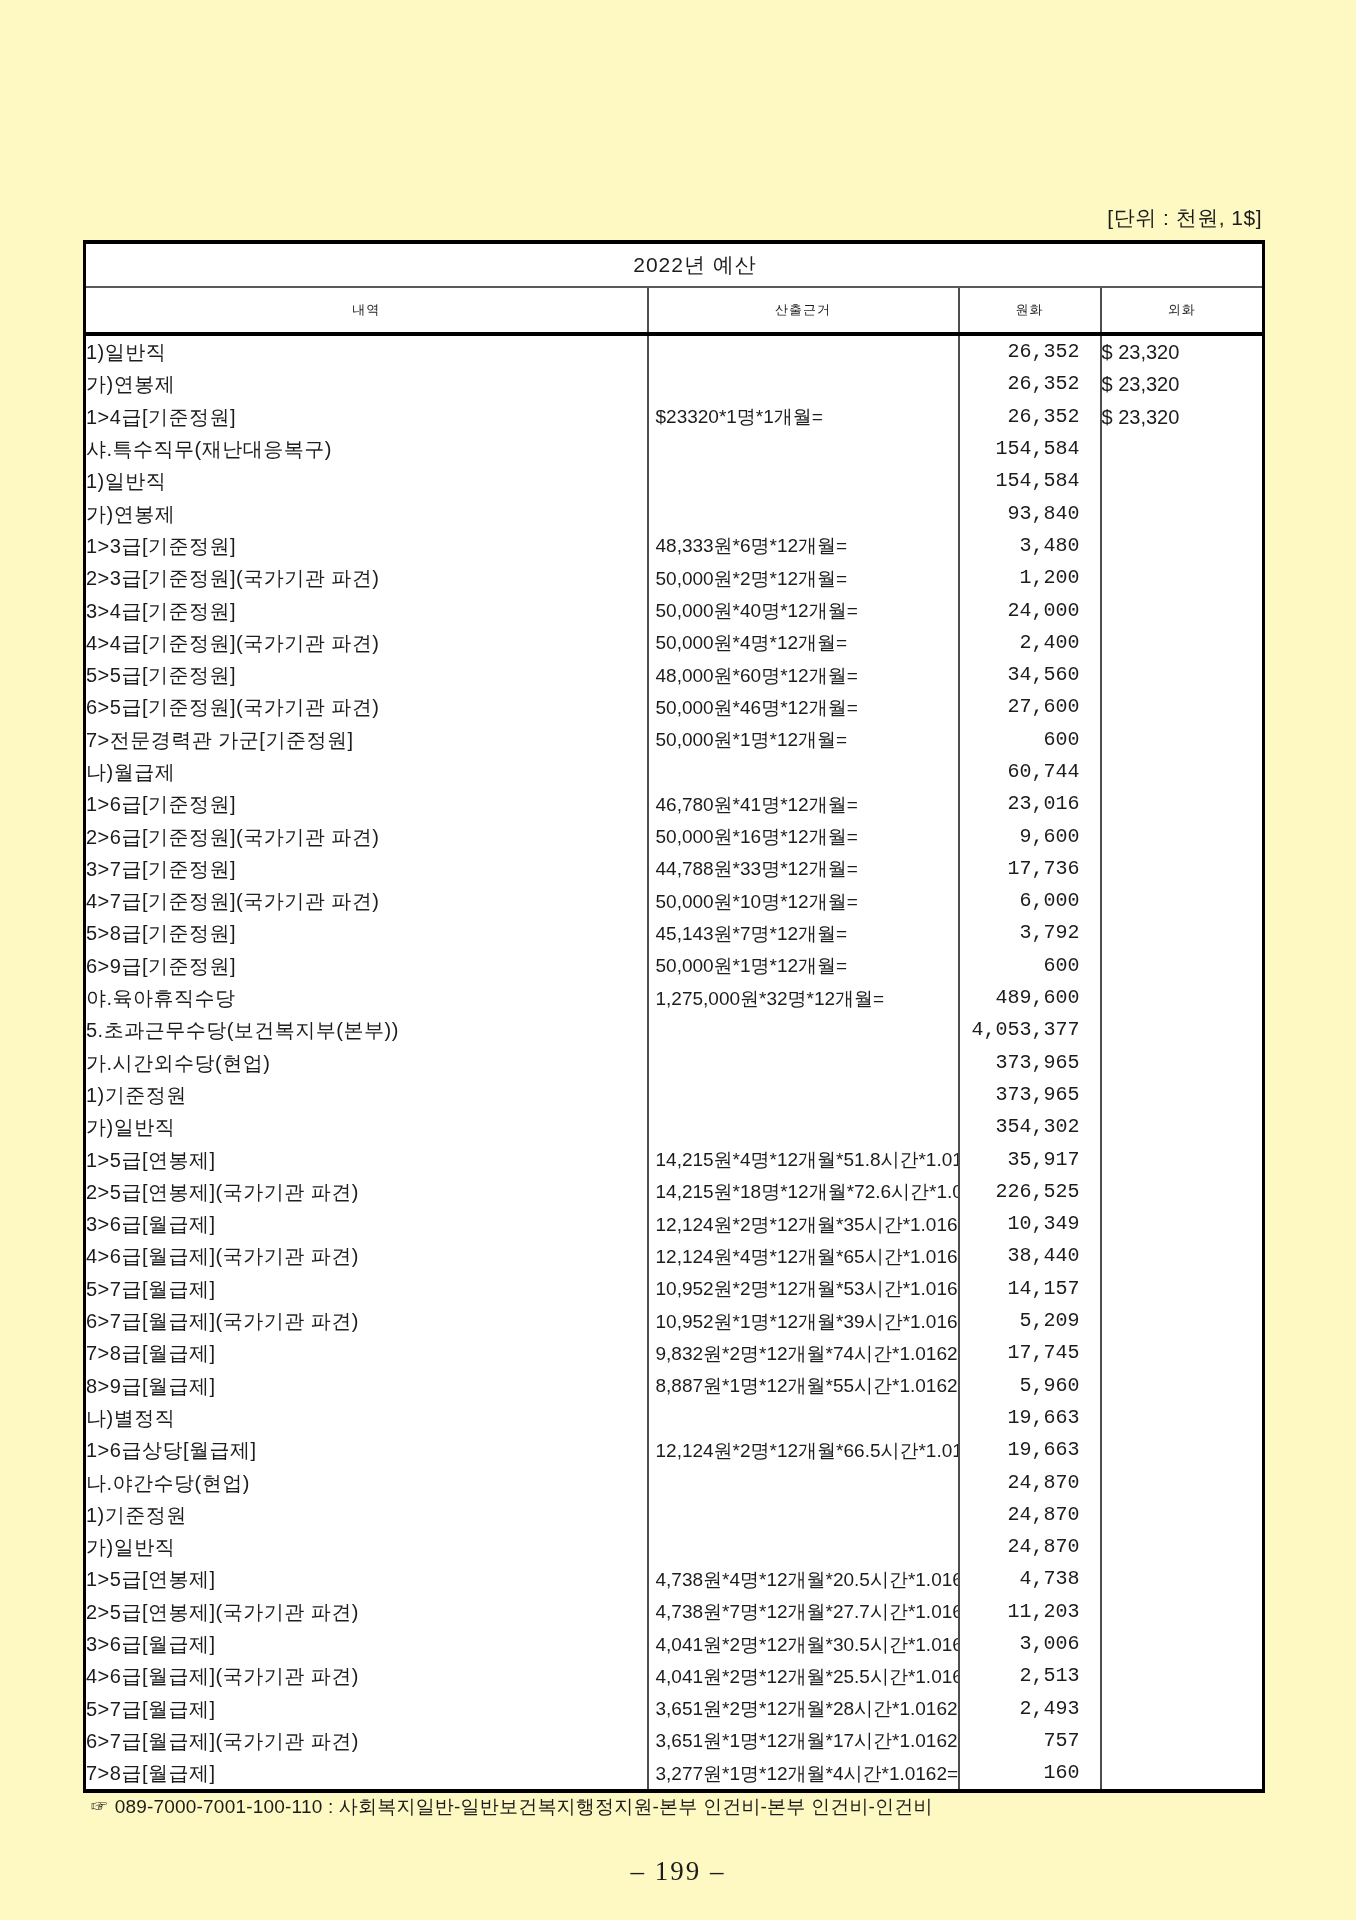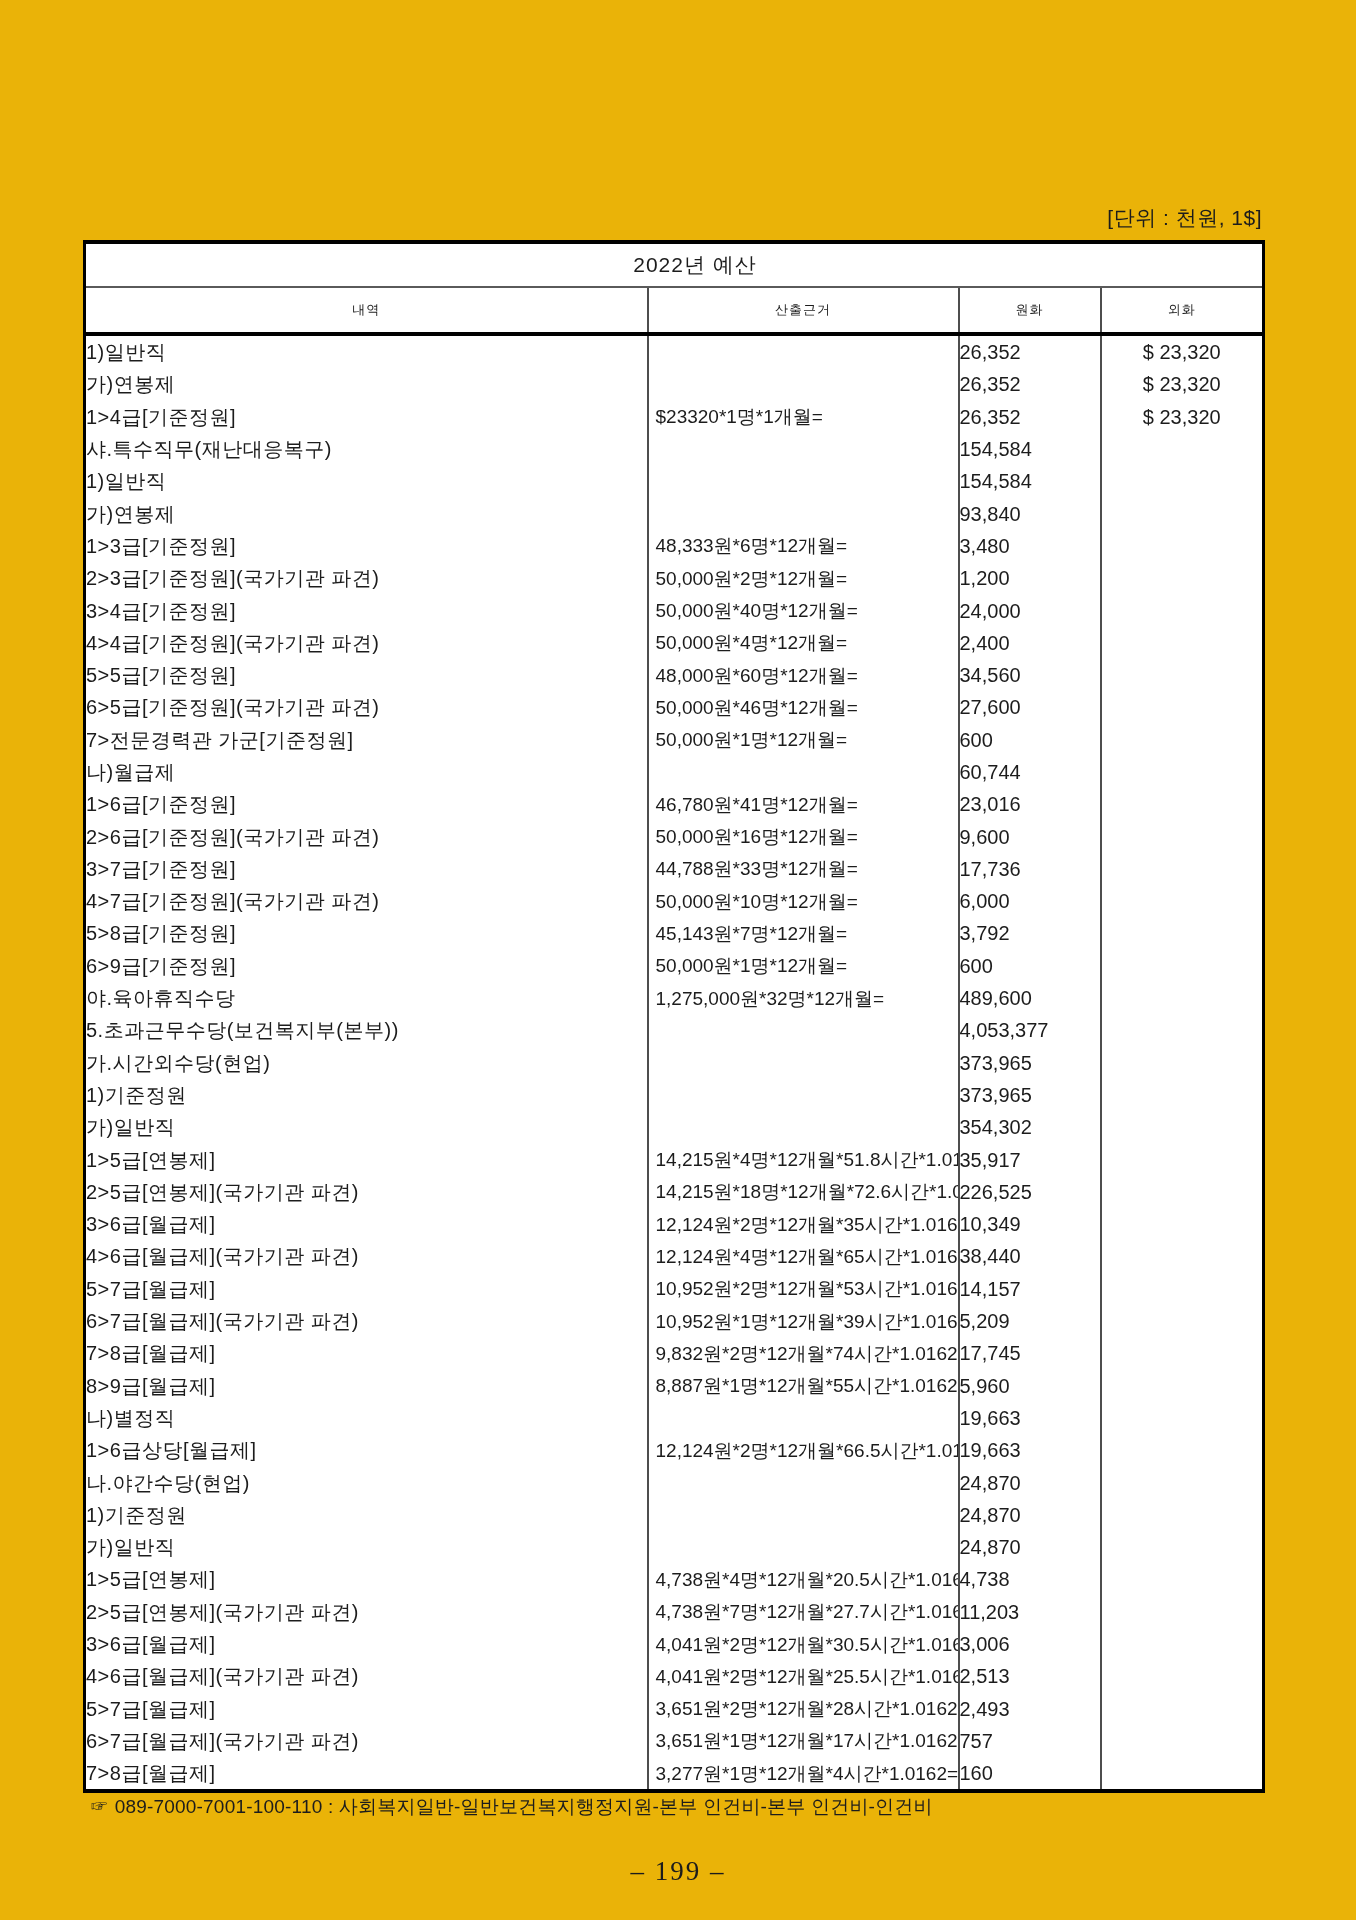--- a/index.html
+++ b/index.html
@@ -11,21 +11,21 @@
     width: 1356px;
     height: 1920px;
     position: relative;
     font-family: "Liberation Sans", sans-serif;
     color: #1c1c1c;
     overflow: hidden;
   }
   .page {
     position: absolute;
     inset: 0;
-    background: #eab308;
+    background: #fef9c3;
   }
   .unit-label {
     position: absolute;
     top: 204px;
     right: 94px;
     font-size: 21px;
     letter-spacing: 0.5px;
     white-space: nowrap;
   }
   table.budget-table {
@@ -71,22 +71,22 @@
     padding: 0;
     white-space: nowrap;
     overflow: hidden;
     line-height: 1;
   }
   .budget-table tbody td:first-child {
     border-left: none;
   }
   .budget-table tbody td.c-name   { letter-spacing: 0.5px; }
   .budget-table tbody td.c-basis  { font-size: 19px; padding-left: 7px; text-align: left; }
-  .budget-table tbody td.c-krw    { padding-right: 20px; }
-  .budget-table tbody td.c-fx     { text-align: center; }
+  .budget-table tbody td.c-krw    { text-align: right; padding-right: 20px; font-family: Liberation Mono, monospace; }
+  .budget-table tbody td.c-fx     { text-align: left; }
   
   .ind-0 { padding-left: 72px;  }
   .ind-1 { padding-left: 89px;  }
   .ind-2 { padding-left: 98px;  }
   .ind-3 { padding-left: 107px; }
   .ind-4 { padding-left: 115px; }
   .footnote {
     position: absolute;
     left: 90px;
     top: 1794px;

